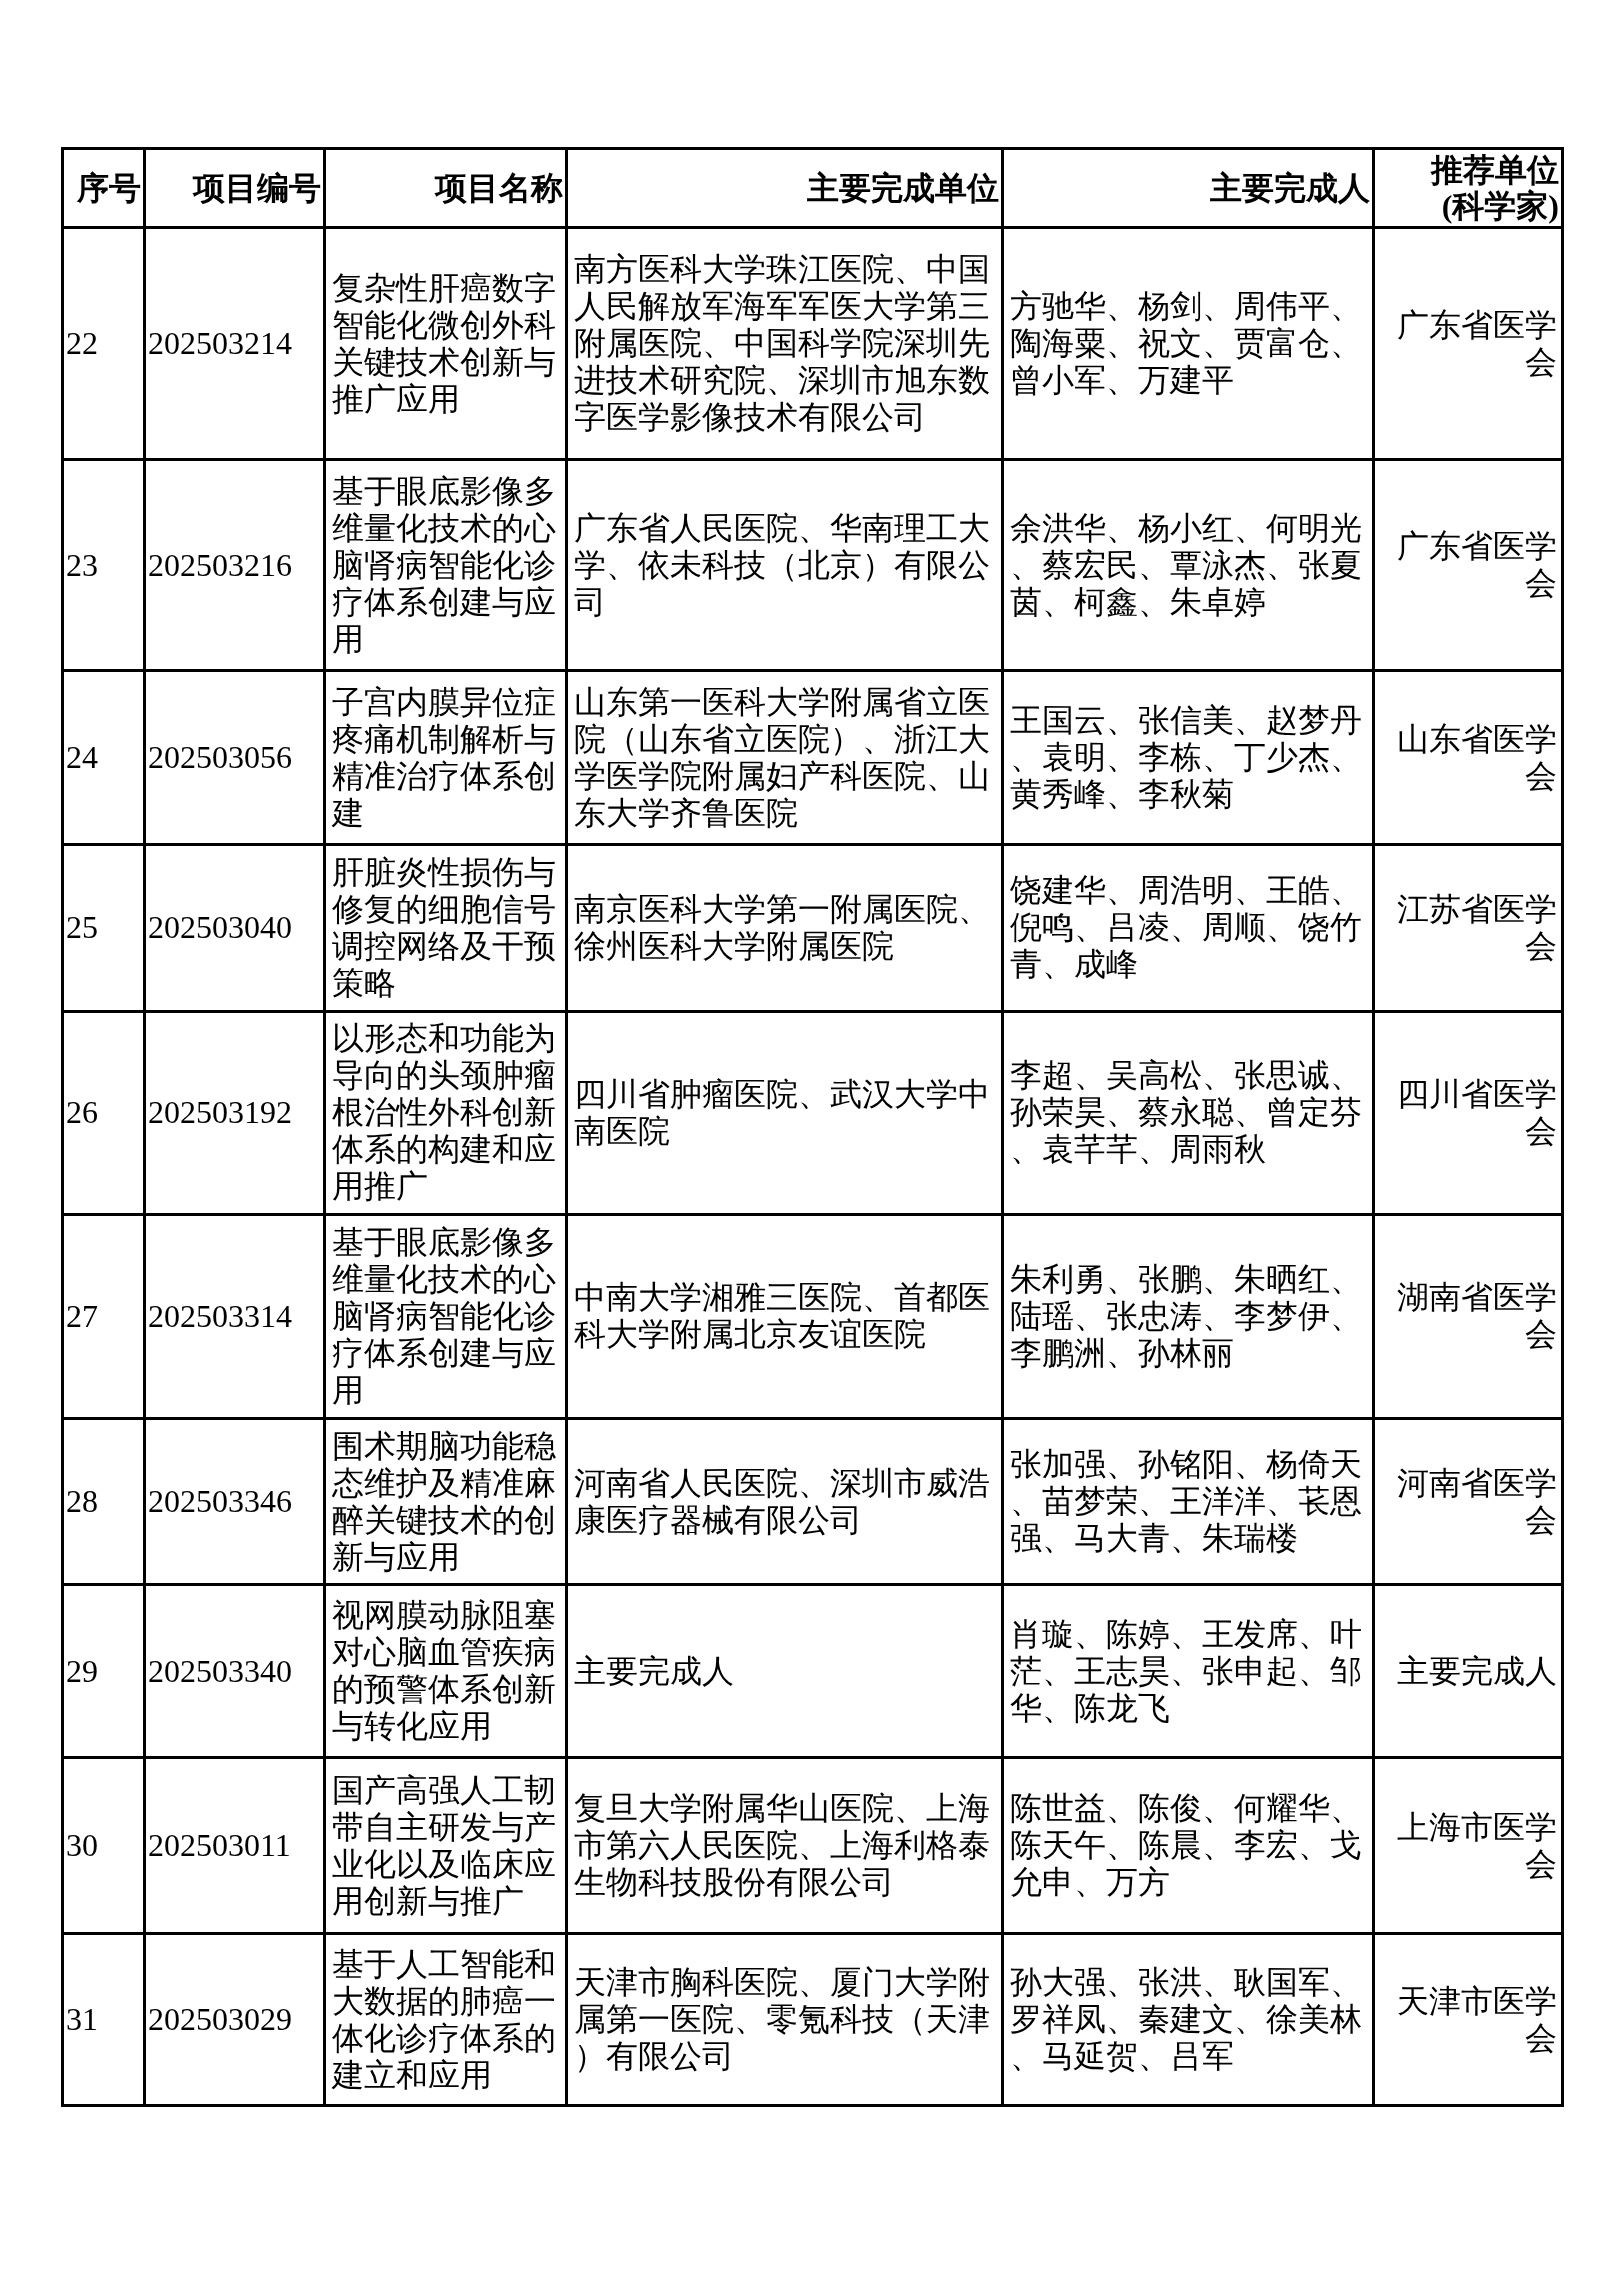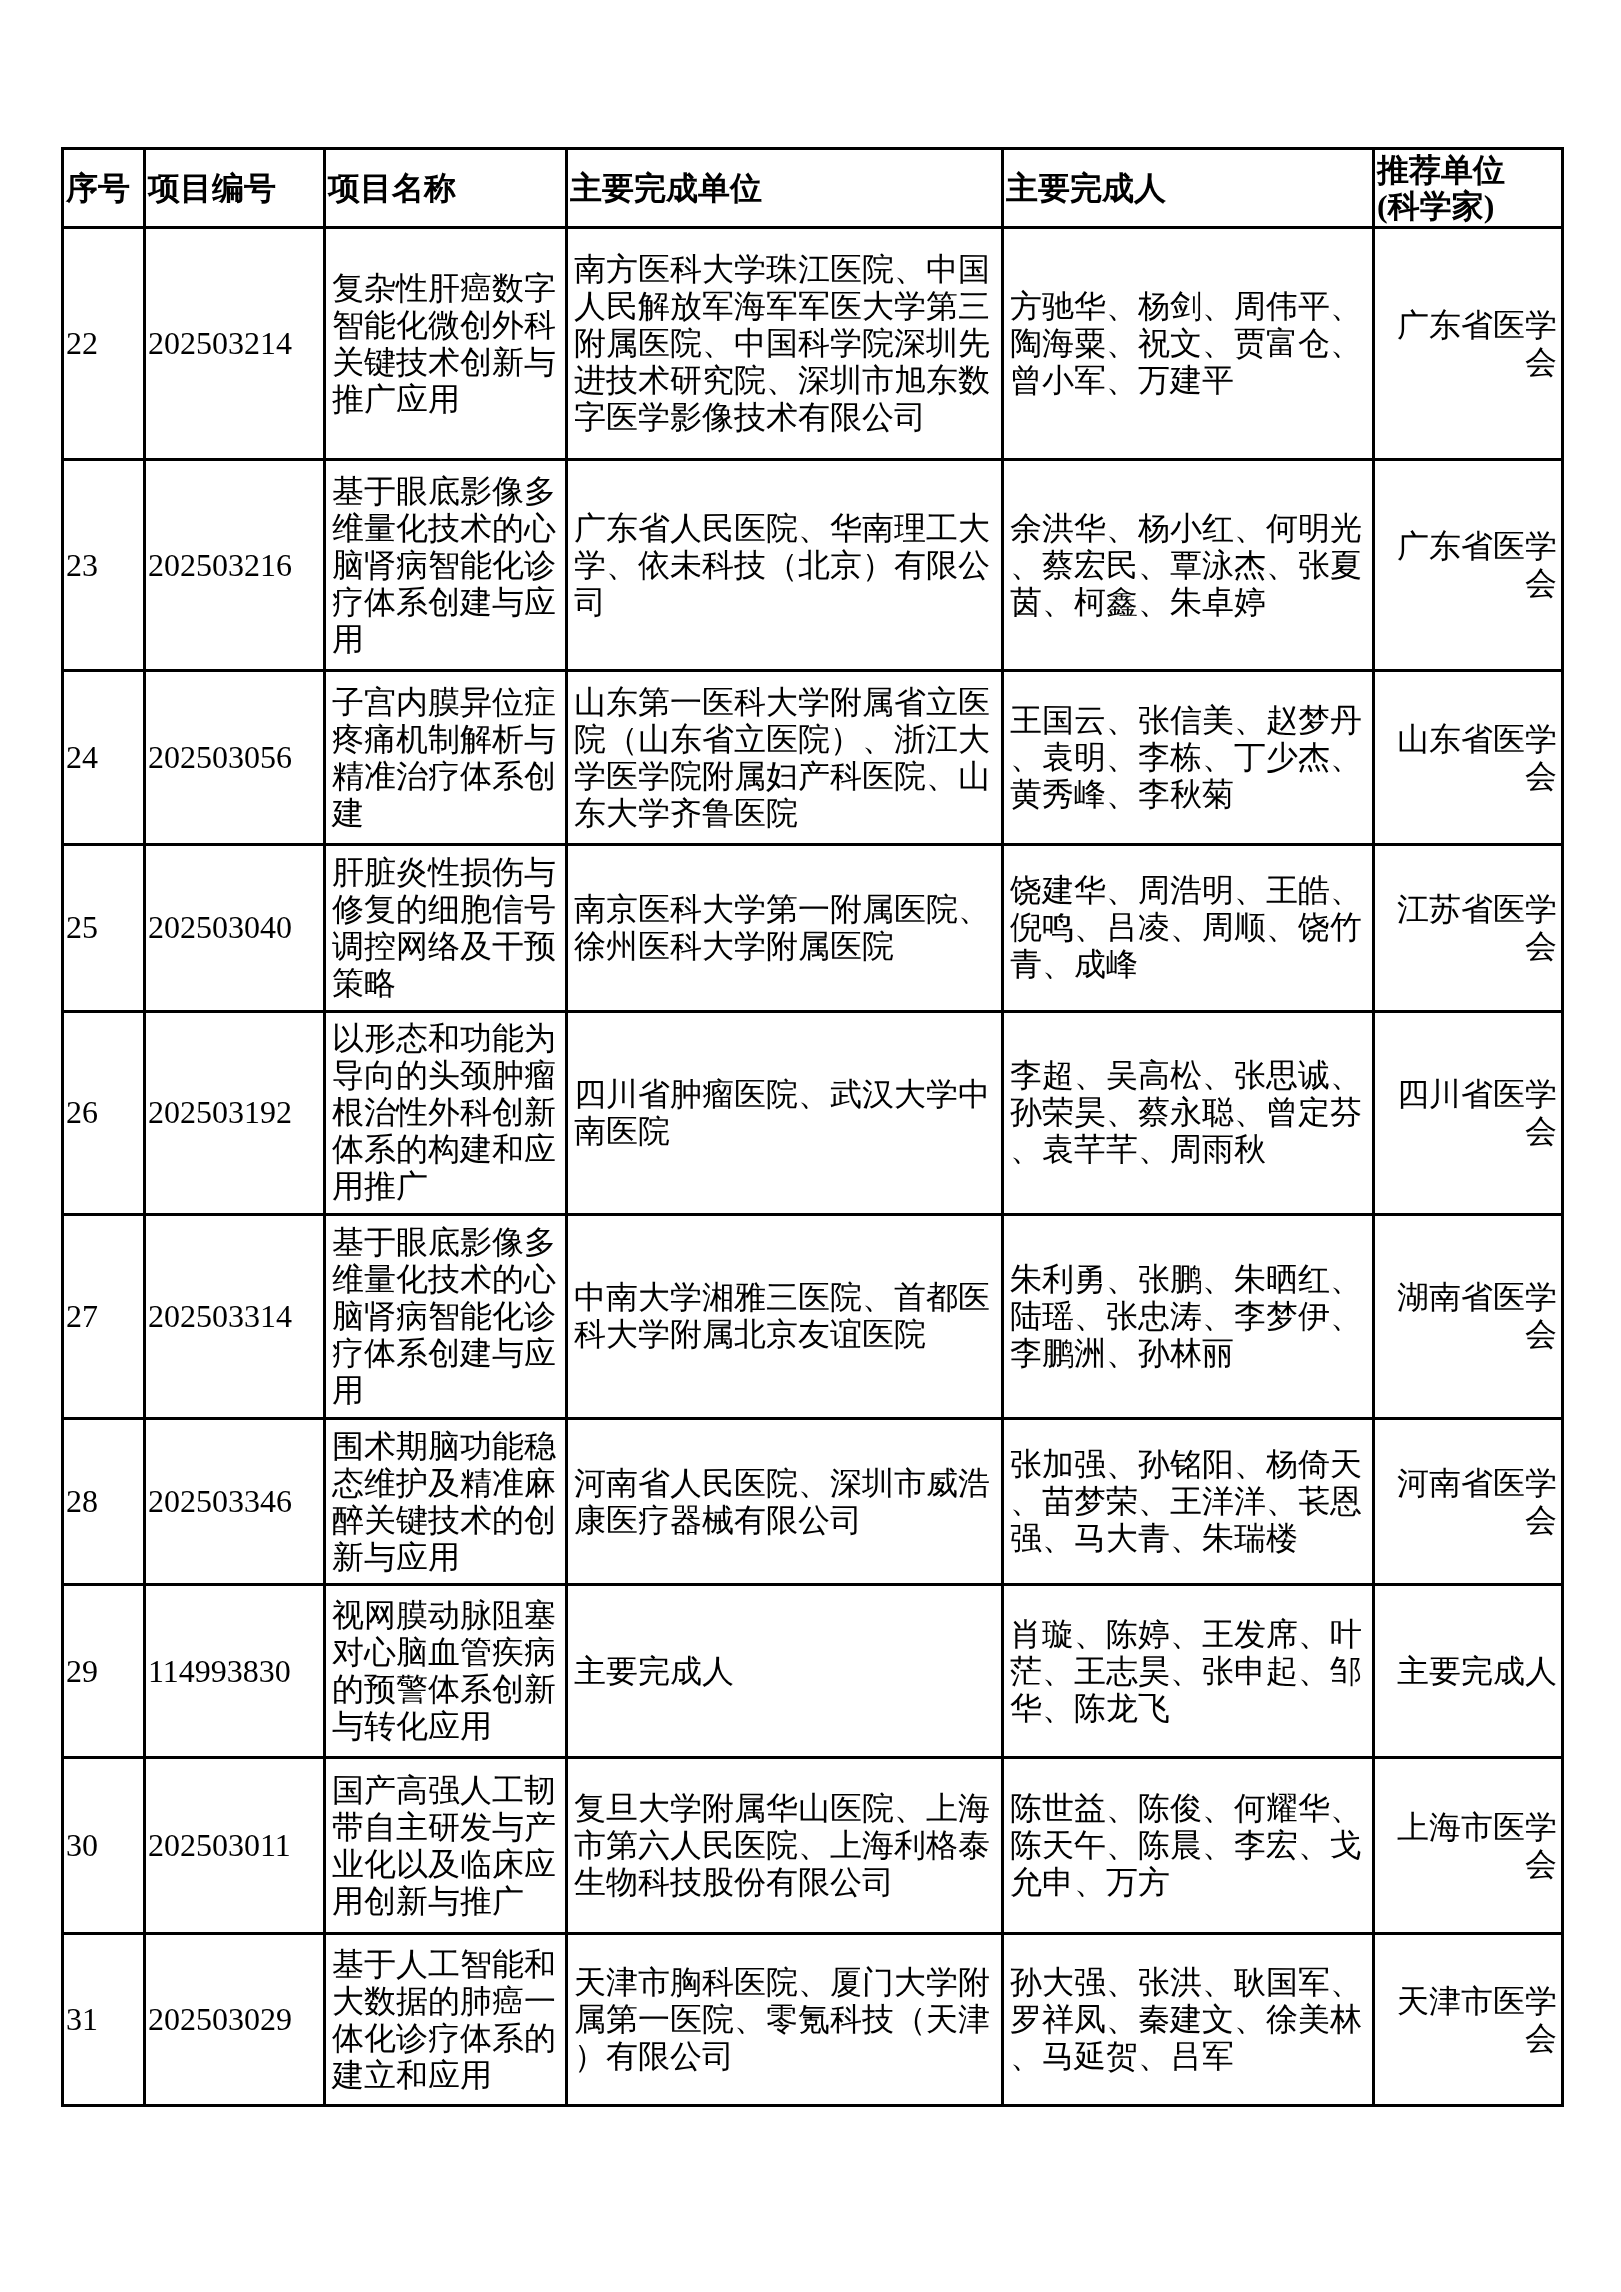--- a/index.html
+++ b/index.html
@@ -14,21 +14,21 @@
     border-collapse:collapse;table-layout:fixed;
   }
   .award-table th,.award-table td{
     border:3.9px solid #000;
     font-size:32px;line-height:37px;
     vertical-align:middle;
     padding:7.8px 5.9px;
     overflow:hidden;
   }
   .award-table th{
-    font-weight:bold;text-align:left;
+    font-weight:bold;text-align:right;
     white-space:pre-line;
     line-height:36px;padding:2px 2px;
     height:71px;
   }
   td.c-idx,td.c-id{text-align:left;padding:7.8px 2px;}
   td.c-rec{text-align:right;padding:7.8px 3.9px;word-break:break-all;line-break:anywhere;}
   td.c-name,td.c-units,td.c-people{
     text-align:left;word-break:break-all;line-break:anywhere;
   }
   tbody tr:nth-child(1){height:232px;}
@@ -124,21 +124,21 @@
         <tr>
           <td class="c-idx">28</td>
           <td class="c-id">202503346</td>
           <td class="c-name">围术期脑功能稳态维护及精准麻醉关键技术的创新与应用</td>
           <td class="c-units">河南省人民医院、深圳市威浩康医疗器械有限公司</td>
           <td class="c-people">张加强、孙铭阳、杨倚天、苗梦荣、王洋洋、苌恩强、马大青、朱瑞楼</td>
           <td class="c-rec">河南省医学会</td>
         </tr>
         <tr>
           <td class="c-idx">29</td>
-          <td class="c-id">114993830</td>
+          <td class="c-id">202503340</td>
           <td class="c-name">视网膜动脉阻塞对心脑血管疾病的预警体系创新与转化应用</td>
           <td class="c-units">主要完成人</td>
           <td class="c-people">肖璇、陈婷、王发席、叶茫、王志昊、张申起、邹华、陈龙飞</td>
           <td class="c-rec">主要完成人</td>
         </tr>
         <tr>
           <td class="c-idx">30</td>
           <td class="c-id">202503011</td>
           <td class="c-name">国产高强人工韧带自主研发与产业化以及临床应用创新与推广</td>
           <td class="c-units">复旦大学附属华山医院、上海市第六人民医院、上海利格泰生物科技股份有限公司</td>

